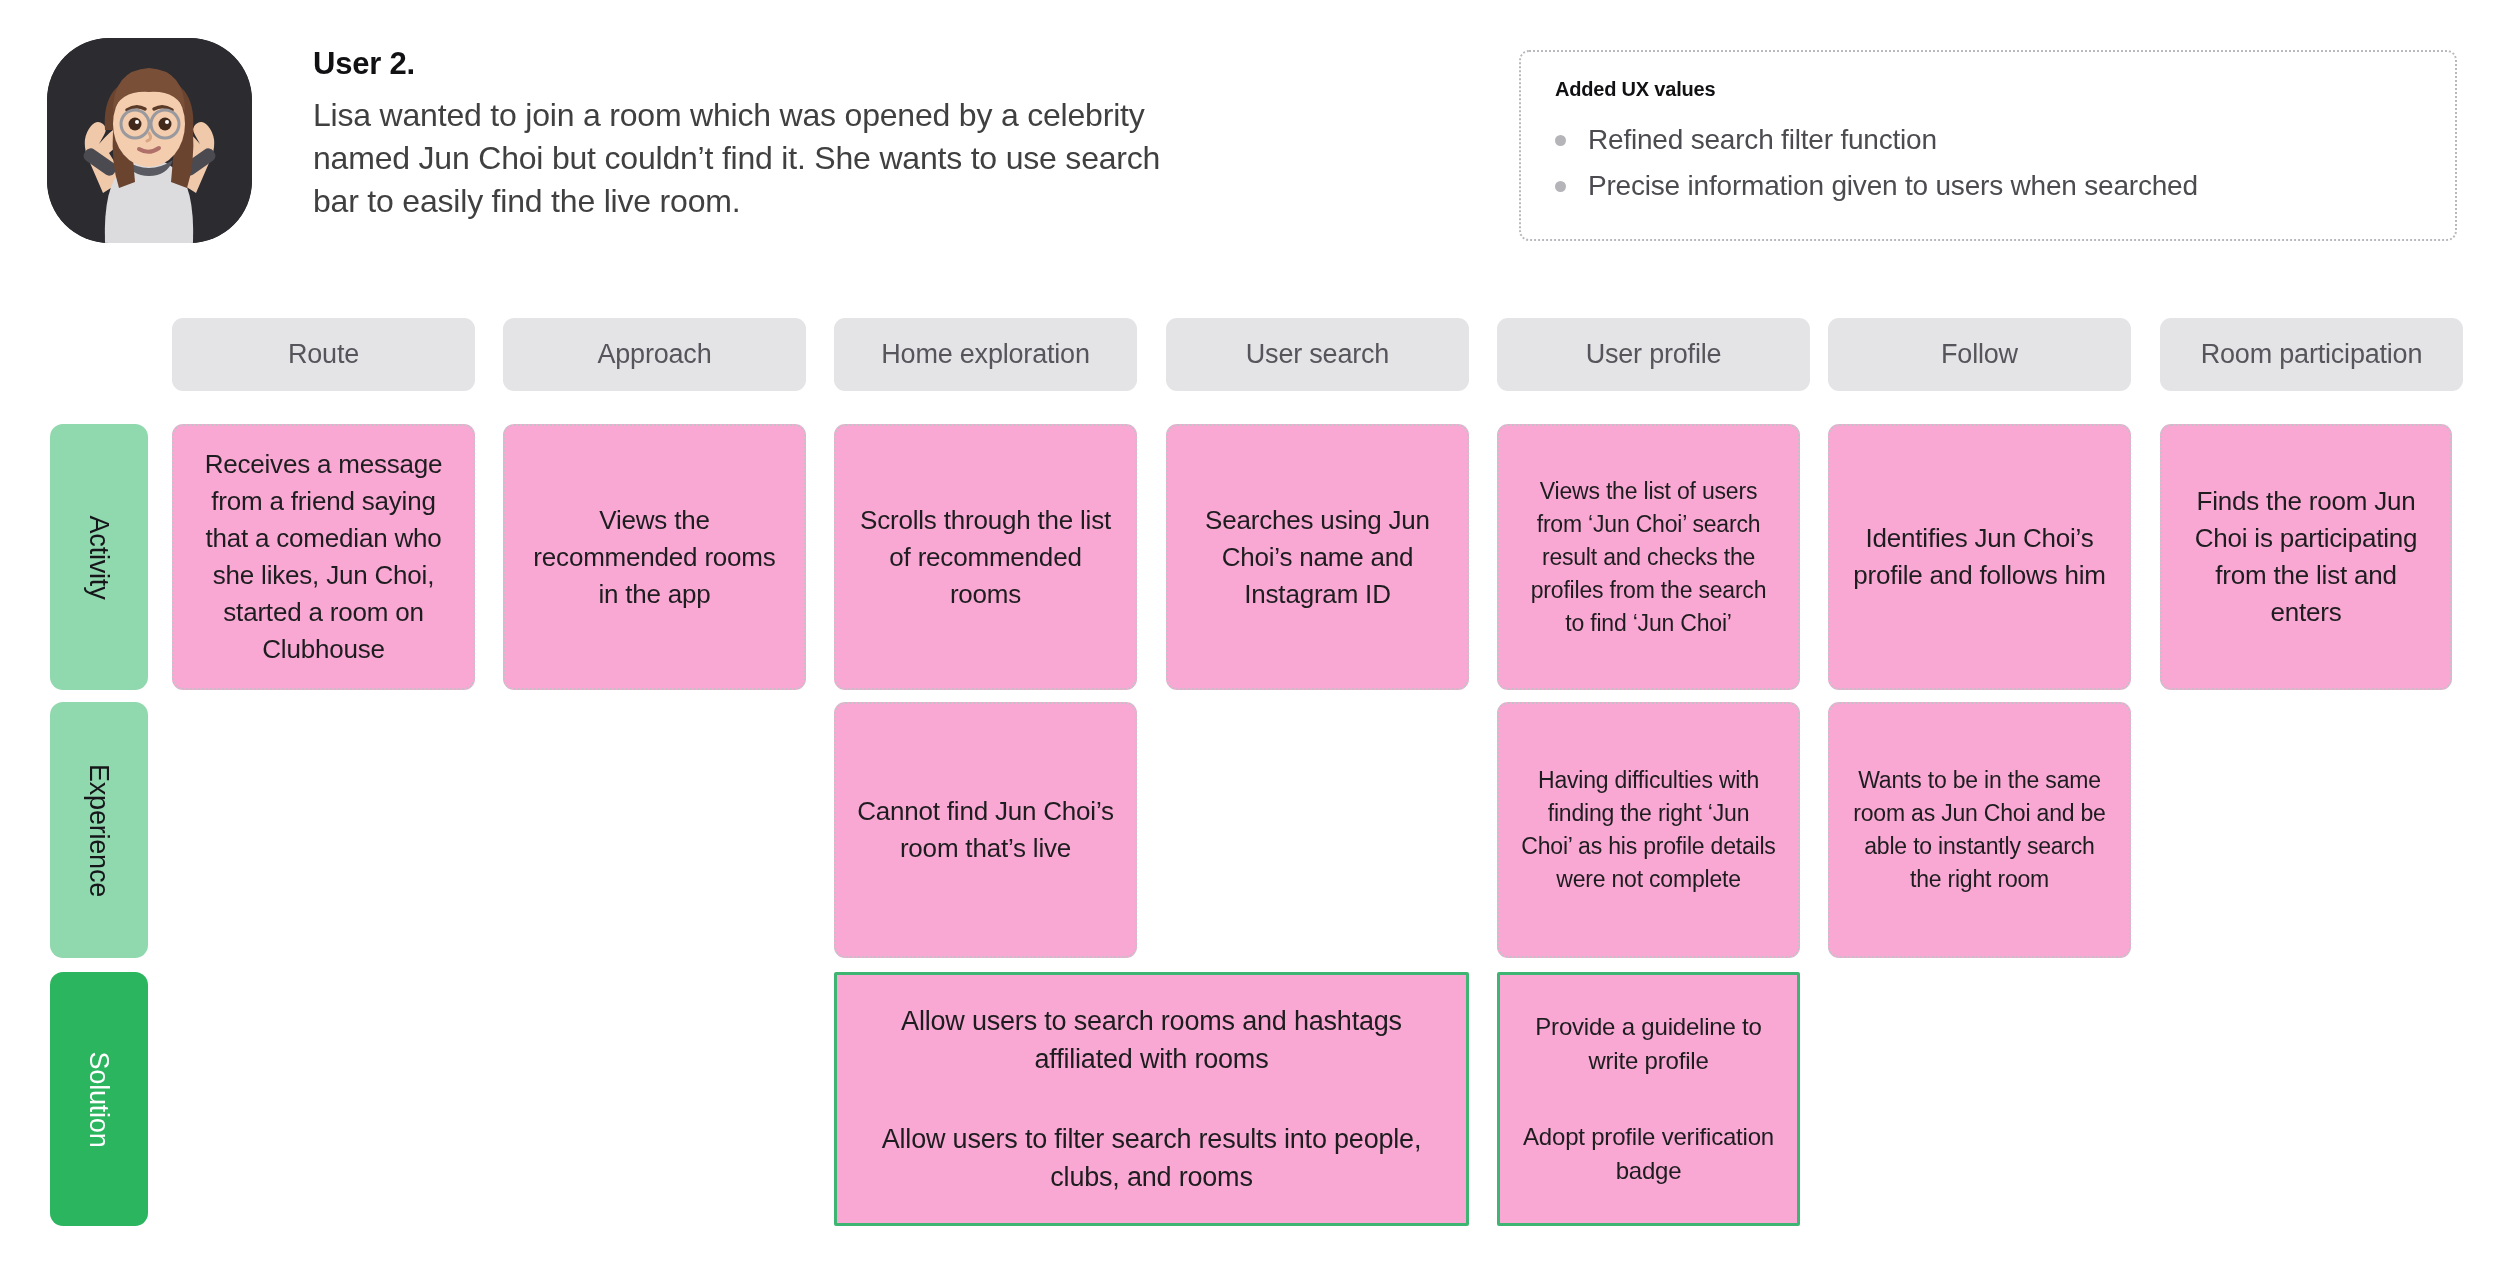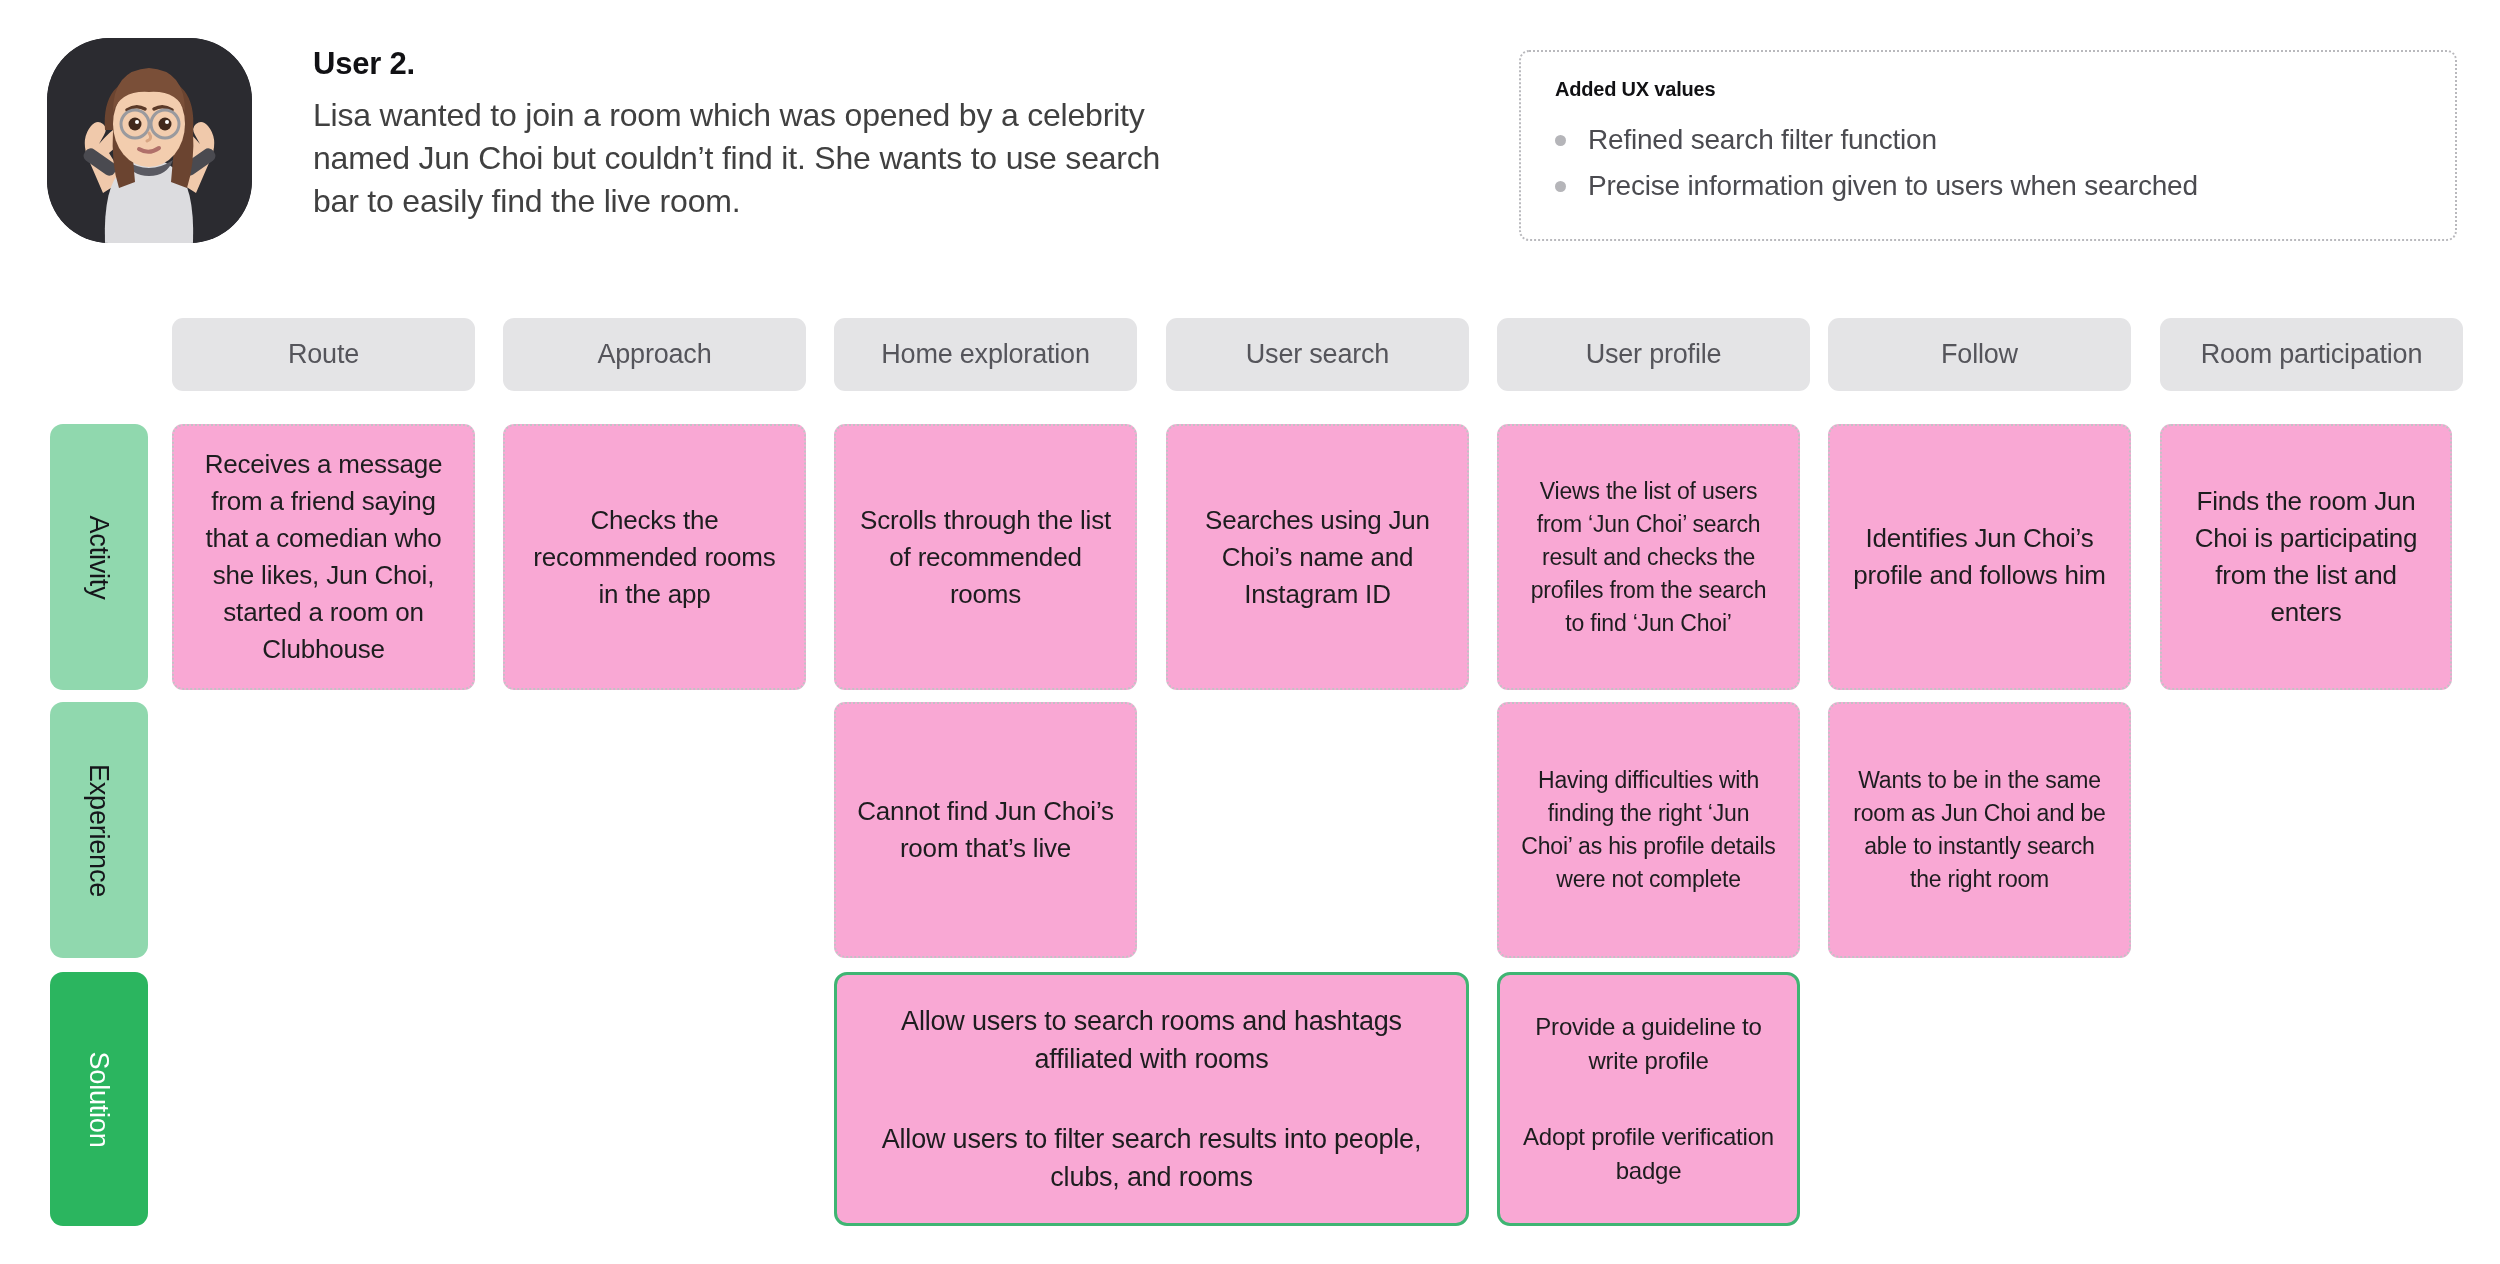--- a/index.html
+++ b/index.html
@@ -144,21 +144,21 @@
     color: #1d1d1f;
     letter-spacing: -0.2px;
   }
   .card.dense .card-text {
     font-size: 23px;
     line-height: 33px;
   }
 
   .card.solution {
     border: 3px solid #3fb573;
-    border-radius: 13px;
+    border-radius: 2px;
     flex-direction: column;
     justify-content: center;
     gap: 42px;
   }
   .card.solution .card-text { font-size: 27px; line-height: 38px; }
   .card.solution.dense .card-text { font-size: 24px; line-height: 34px; }
 </style>
 </head>
 <body>
 
@@ -237,21 +237,21 @@
     <span>Experience</span>
   </div>
   <div class="row-label solid" style="top:972px; height:254px;">
     <span>Solution</span>
   </div>
 
   <div class="card" style="left:172px;  top:424px; width:303px; height:266px;">
     <div class="card-text">Receives a message from a friend saying that a comedian who she likes, Jun Choi, started a room on Clubhouse</div>
   </div>
   <div class="card" style="left:503px;  top:424px; width:303px; height:266px;">
-    <div class="card-text">Checks the recommended rooms in the app</div>
+    <div class="card-text">Views the recommended rooms in the app</div>
   </div>
   <div class="card" style="left:834px;  top:424px; width:303px; height:266px;">
     <div class="card-text">Scrolls through the list of recommended rooms</div>
   </div>
   <div class="card" style="left:1166px; top:424px; width:303px; height:266px;">
     <div class="card-text">Searches using Jun Choi’s name and Instagram ID</div>
   </div>
   <div class="card dense" style="left:1497px; top:424px; width:303px; height:266px;">
     <div class="card-text">Views the list of users from ‘Jun Choi’ search result and checks the profiles from the search to find ‘Jun Choi’</div>
   </div>

